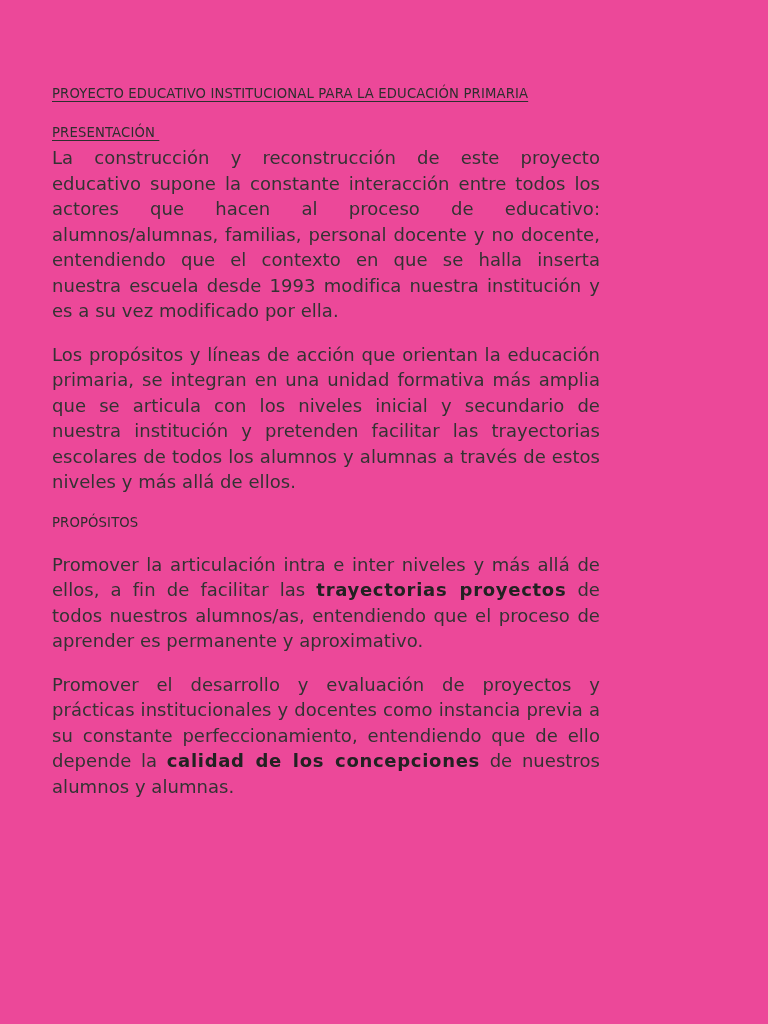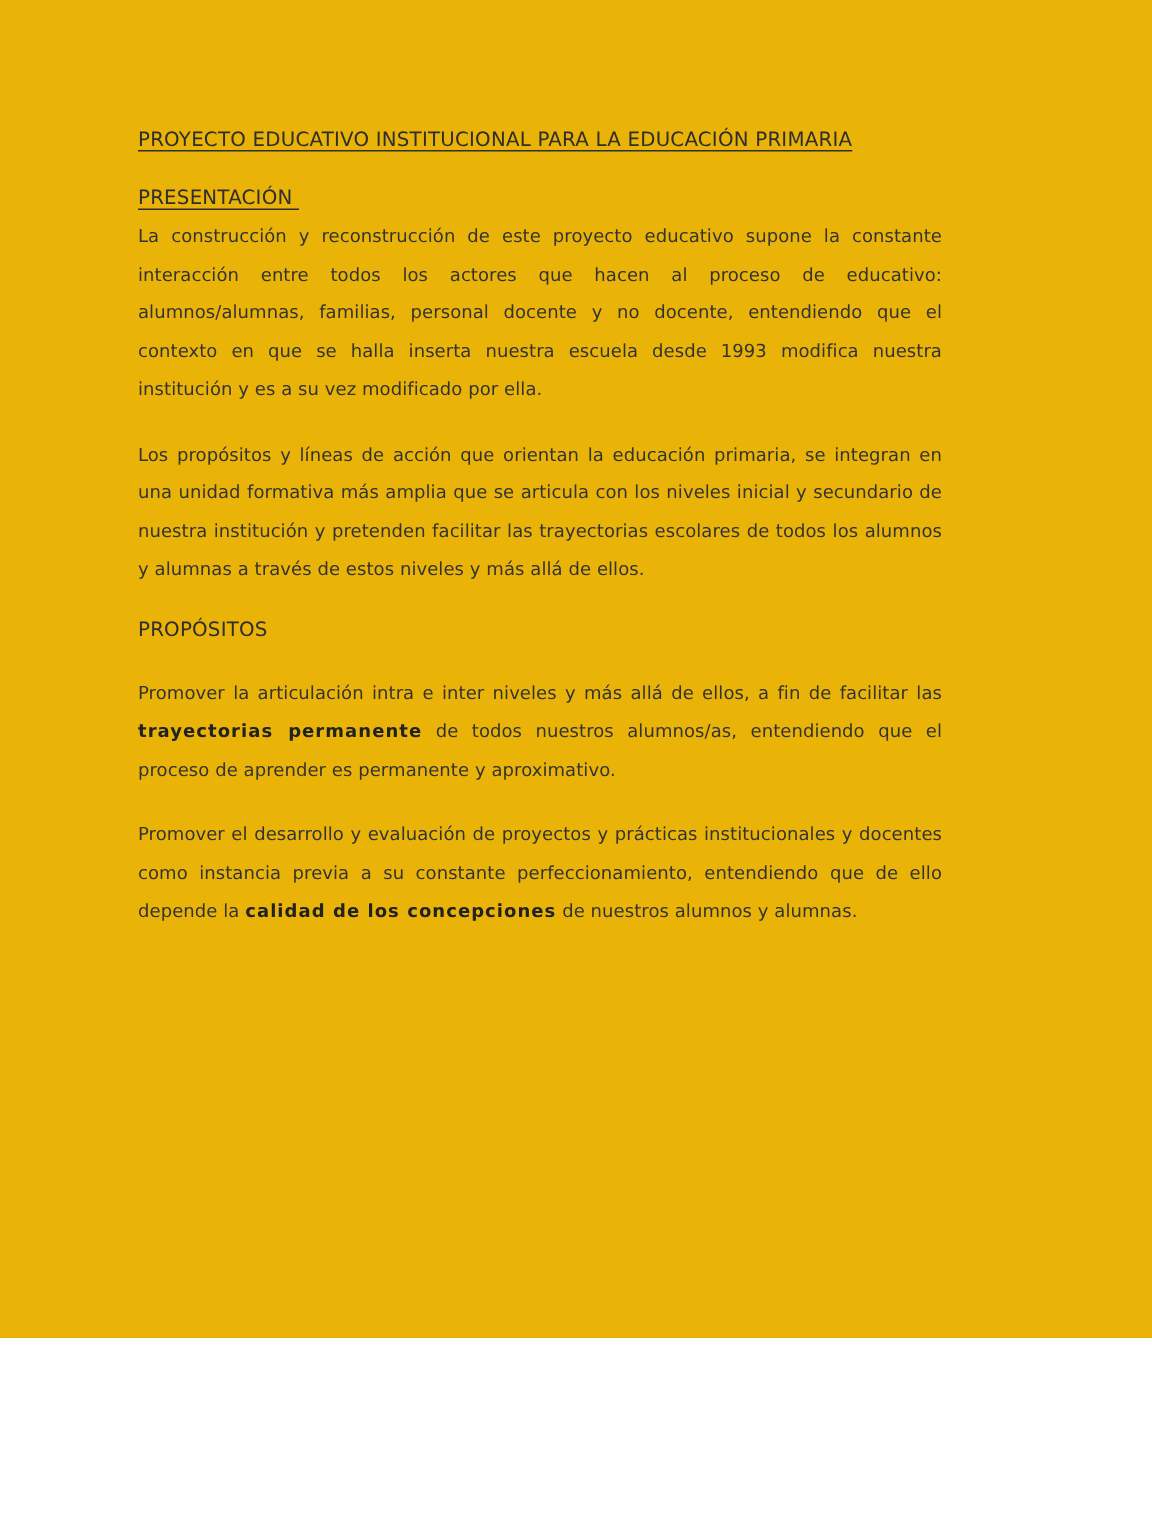--- a/index.html
+++ b/index.html
@@ -11,24 +11,24 @@
   body {
     width: 768px;
     height: 1024px;
     font-family: "DejaVu Sans", "Liberation Sans", sans-serif;
     color: #333333;
     overflow: hidden;
   }
   .page {
     position: relative;
     width: 768px;
-    height: 892px;
-    background: #eab308;
+    height: 1024px;
+    background: #ec4899;
     box-sizing: border-box;
-    padding: 84px 110px 0 92px;
+    padding: 84px 110px 0 52px;
   }
   .doc-body {
     width: 548px;
   }
   .heading {
     font-size: 13.2px;
     line-height: 19px;
     letter-spacing: 0.15px;
     color: #2e2e2e;
     text-align: left;
@@ -44,26 +44,26 @@
     margin-bottom: 20px;
   }
   .heading.h-presentacion {
     margin-bottom: 3px;
   }
   .heading.h-propositos {
     margin-top: 3px;
     margin-bottom: 20px;
   }
   p.para {
-    font-size: 12px;
+    font-size: 18px;
     line-height: 25.5px;
     color: #333333;
     text-align: justify;
     text-justify: inter-word;
-    margin: 0 12px 18px 0;
+    margin: 0 0 18px 0;
     letter-spacing: 0.05px;
   }
   p.para:last-child {
     margin-bottom: 0;
   }
   p.para b,
   p.para strong {
     font-weight: bold;
     letter-spacing: 0.7px;
     color: #222222;
@@ -81,18 +81,18 @@
 
     <p class="para">La construcción y reconstrucción de este proyecto educativo supone la constante interacción entre todos los actores que hacen al proceso de educativo: alumnos/alumnas, familias, personal docente y no docente, entendiendo que el contexto en que se halla inserta nuestra escuela desde 1993 modifica nuestra institución y es a su vez modificado por ella.</p>
 
     <p class="para">Los propósitos y líneas de acción que orientan la educación primaria, se integran en una unidad formativa más amplia que se articula con los niveles inicial y secundario de nuestra institución y pretenden facilitar las trayectorias escolares de todos los alumnos y alumnas a través de estos niveles y más allá de ellos.</p>
 
 
     <div class="heading h-propositos">PROPÓSITOS</div>
 
 
 
-    <p class="para"><span>Promover la articulación intra e inter niveles y más allá de ellos, a fin de facilitar las </span><b>trayectorias permanente</b><span> de todos nuestros alumnos/as, entendiendo que el proceso de aprender es permanente y aproximativo.</span></p>
+    <p class="para"><span>Promover la articulación intra e inter niveles y más allá de ellos, a fin de facilitar las </span><b>trayectorias proyectos</b><span> de todos nuestros alumnos/as, entendiendo que el proceso de aprender es permanente y aproximativo.</span></p>
 
     <p class="para"><span>Promover el desarrollo y evaluación de proyectos y prácticas institucionales y docentes como instancia previa a su constante perfeccionamiento, entendiendo que de ello depende la </span><b>calidad de los concepciones</b><span> de nuestros alumnos y alumnas.</span></p>
 
   </div>
 </div>
 
 </body></html>

